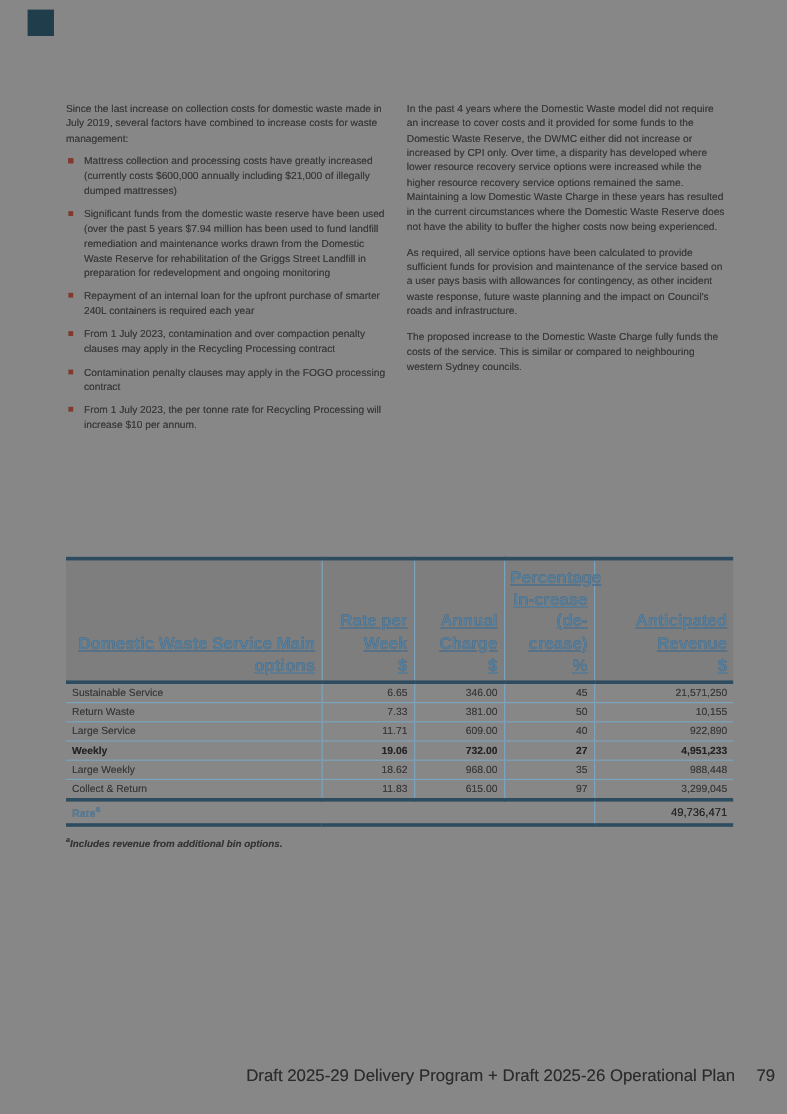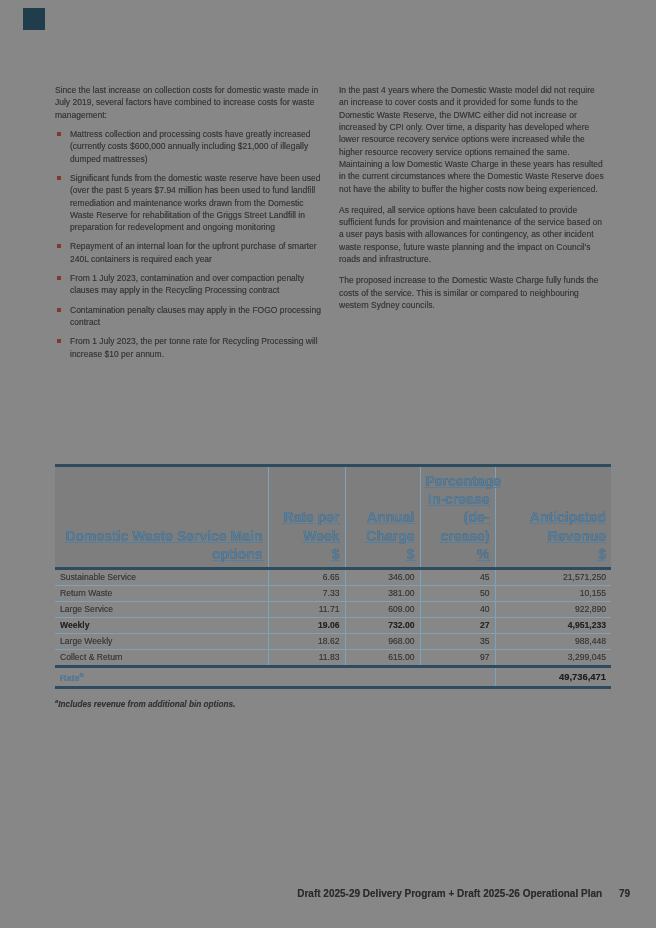--- a/index.html
+++ b/index.html
@@ -32,25 +32,25 @@
   table.waste th:first-child{text-align:right;border-left:none;}
   table.waste td{
     font-size:8.6px;padding:2.5px 5px;text-align:right;
     border-top:1px solid #7ba3bd;border-left:1px solid #7ba3bd;
     text-shadow:0 0 .4px rgba(40,40,40,.5);
   }
   table.waste td:first-child{text-align:left;border-left:none;}
   table.waste tr.bold td{font-weight:bold;color:#242424;}
   table.waste tr.total td{border-top:3px solid #2e4c5f;border-bottom:3px solid #2e4c5f;}
   table.waste tr.total .total-label{color:#557f9e;font-weight:bold;border-left:none;font-size:9px;}
-  table.waste tr.total .total-value{font-weight:bold;color:#1d1d1d;font-size:9.4px;}
+  table.waste tr.total .total-value{font-weight:normal;color:#1d1d1d;font-size:9.4px;}
   .footnote{margin:9px 0 0 0;font-size:8.2px;font-weight:bold;font-style:italic;color:#353535;
     text-shadow:0 0 .4px rgba(40,40,40,.5);}
   .footnote sup{font-size:6px;}
-  .page-footer{position:absolute;top:888px;right:26px;font-size:10px;font-weight:bold;color:#2b2b2b;
+  .page-footer{position:absolute;top:888px;right:10px;font-size:14px;font-weight:normal;color:#2b2b2b;
     text-shadow:0 0 .4px rgba(40,40,40,.5);}
   .page-footer .pagenum{margin-left:14px;}
 </style>
 </head>
 <body>
 
 <div class="corner-mark"></div>
 
 <div class="content">
 

